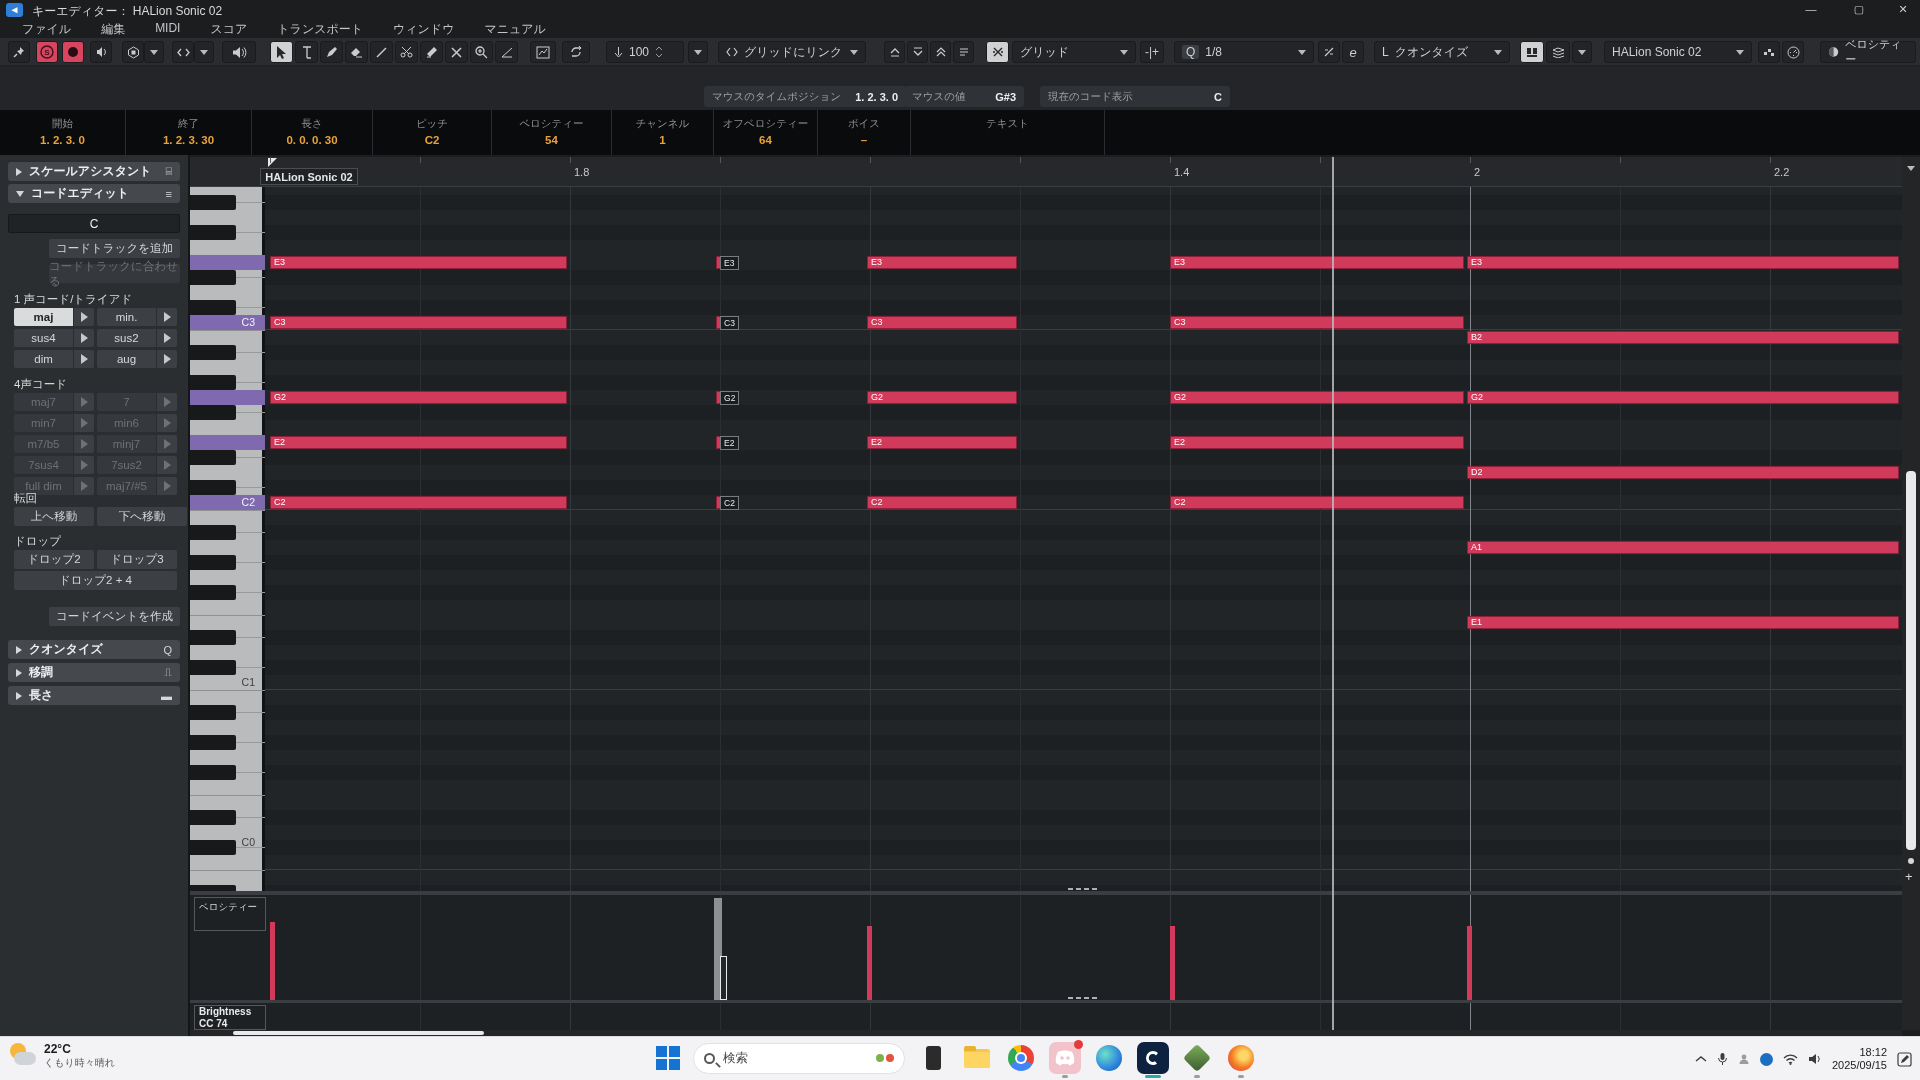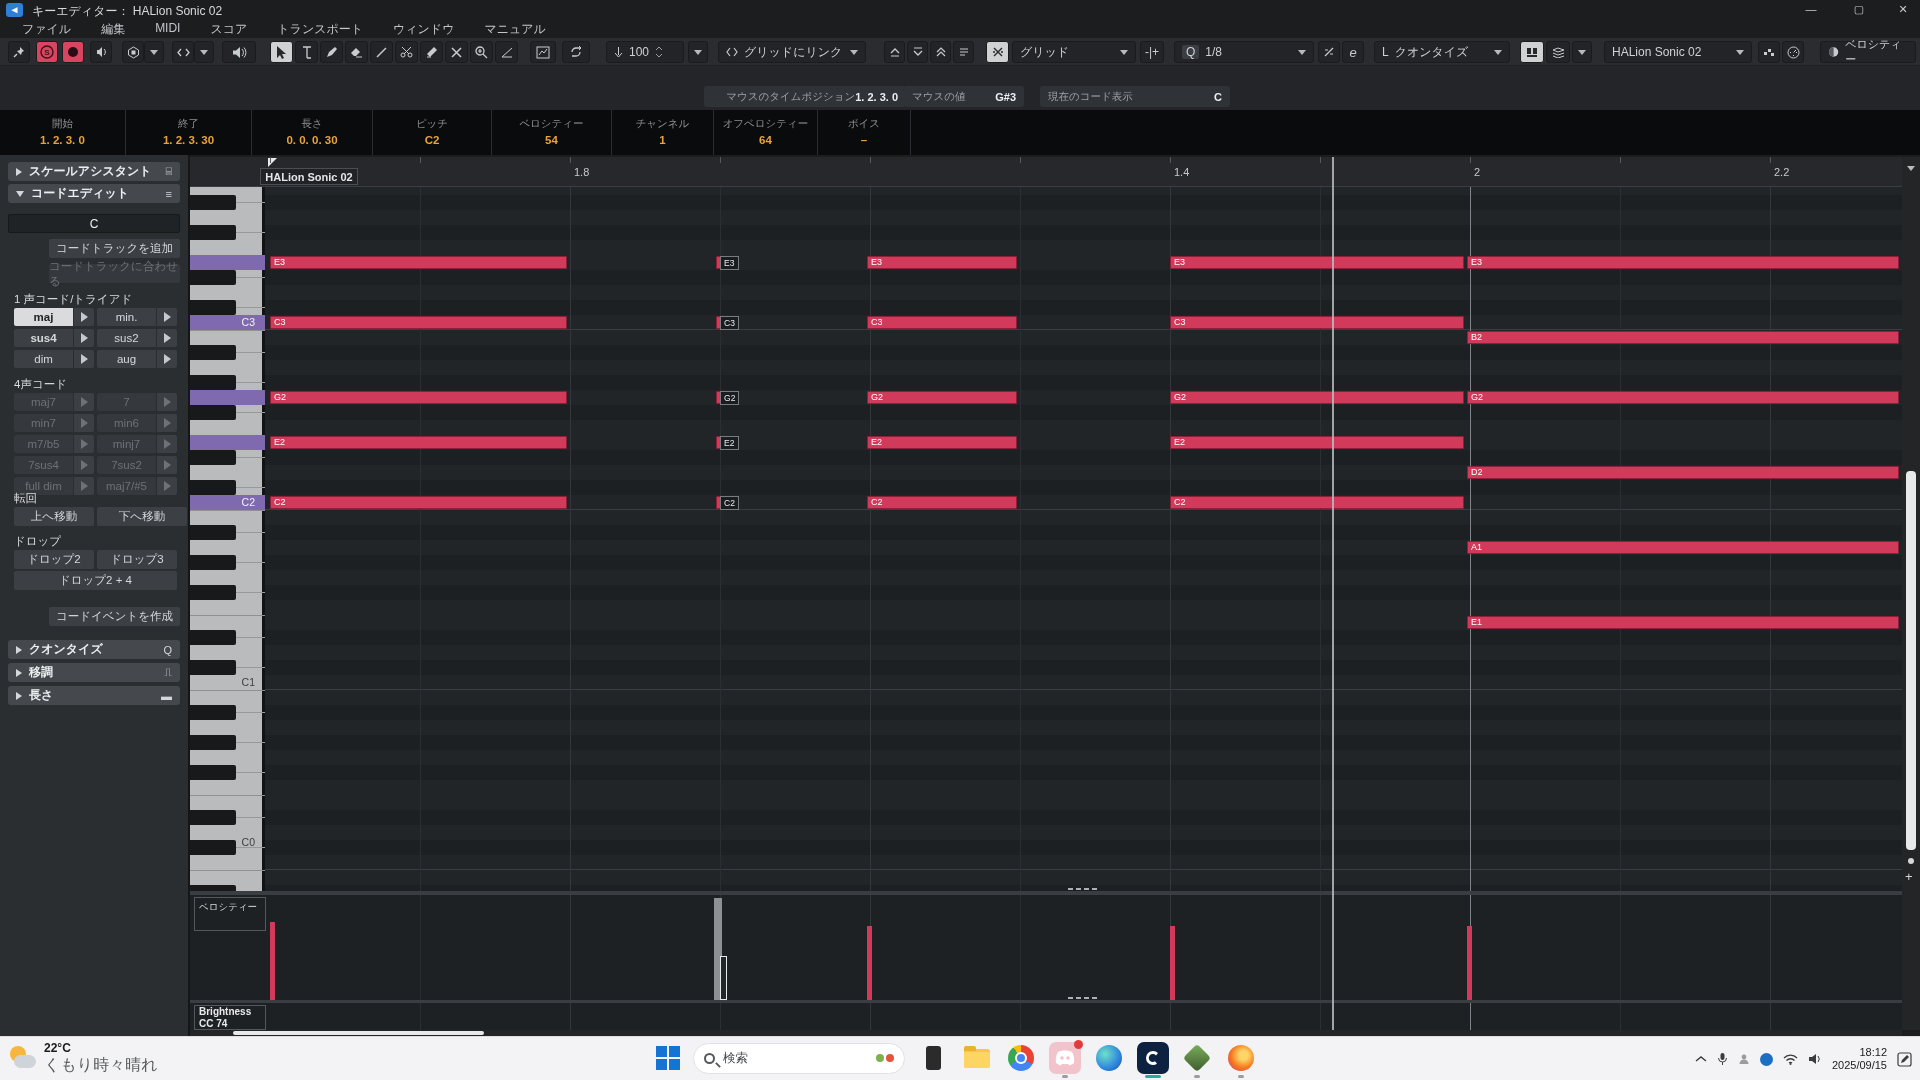--- a/index.html
+++ b/index.html
@@ -112,21 +112,21 @@
   #vzoomdot{position:absolute;left:6px;top:679px;width:6px;height:6px;border-radius:50%;background:#d4d6d8;}
   #vzoomplus{position:absolute;left:3px;top:690px;color:#d4d6d8;font-size:13px;}
 
   
   #taskbar{position:absolute;left:0;top:1036px;width:1920px;height:44px;background:#f3f3f5;border-top:1px solid #dddee0;color:#1b1b1b;}
   #weather{position:absolute;left:8px;top:4px;display:flex;gap:6px;align-items:center;}
   #wicon{position:relative;width:30px;height:30px;}
   #wsun{position:absolute;left:2px;top:2px;width:16px;height:16px;border-radius:50%;background:#f6b73c;}
   #wcloud{position:absolute;left:6px;top:11px;width:22px;height:13px;border-radius:8px;background:#cfd4da;}
   #wtemp{font-size:12px;font-weight:bold;}
-  #wdesc{font-size:16px;color:#5a5d60;}
+  #wdesc{font-size:10px;color:#5a5d60;}
   #centerbar{position:absolute;left:655px;top:5px;display:flex;align-items:center;gap:12px;}
   #startbtn{width:26px;height:26px;display:grid;grid-template-columns:11px 11px;grid-gap:2px;padding:1px;align-content:center;justify-content:center;}
   #startbtn i{width:11px;height:11px;background:#1573d4;display:block;}
   #searchpill{width:212px;height:31px;background:#fff;border:1px solid #dfe1e4;border-radius:16px;display:flex;align-items:center;gap:8px;padding:0 10px;font-size:12.5px;color:#45484b;}
   #mag{width:11px;height:11px;border:2px solid #55585b;border-radius:50%;position:relative;}
   #mag:after{content:"";position:absolute;left:9px;top:9px;width:6px;height:2px;background:#55585b;transform:rotate(45deg);}
   #searchart{margin-left:auto;display:flex;gap:2px;}
   #searchart i{width:8px;height:8px;border-radius:50%;display:block;}
   .tico{position:relative;width:32px;height:32px;display:flex;align-items:center;justify-content:center;}
   .rundot{position:absolute;left:13px;bottom:-4px;width:6px;height:3px;border-radius:2px;background:#9a9da0;}
@@ -391,21 +391,21 @@
 
 <div class="tgroup" style="left:1820px;top:41px;width:96px;position:absolute">
   <svg class="ic" width="12" height="12" viewBox="0 0 12 12">
       <circle cx="6" cy="6" r="5" fill="#c9cccf"></circle>
       <path d="M6 1a5 5 0 000 10z" fill="#55585c"></path>
     </svg>
   <span class="tlabel" style="font-size:11px">ベロシティー</span>
 </div>
 
 <div id="subbar">
-    <div class="sbox" style="left: 704px; width: 202px; justify-content: flex-end;">
+    <div class="sbox" style="left: 704px; width: 202px;">
       <div style="font-size: 10.5px;">マウスのタイムポジション</div>
       <div style="font-weight: bold; color: rgb(236, 238, 239);">1. 2. 3.  0</div>
     </div>
     <div class="sbox" style="left: 904px; width: 120px;">
       <div style="font-size: 10.5px;">マウスの値</div>
       <div style="font-weight: bold; color: rgb(236, 238, 239);">G#3</div>
     </div>
     <div class="sbox" style="left: 1040px; width: 190px;">
       <div style="font-size: 10.5px;">現在のコード表示</div>
       <div style="font-weight: bold; color: rgb(236, 238, 239);">C</div>
@@ -437,20 +437,24 @@
       <div class="ilabel">チャンネル</div>
       <div class="ivalue">1</div>
     </div>
     <div class="ifield" style="left: 714px; width: 104px;">
       <div class="ilabel">オフベロシティー</div>
       <div class="ivalue">64</div>
     </div>
     <div class="ifield" style="left: 818px; width: 93px;">
       <div class="ilabel">ボイス</div>
       <div class="ivalue">–</div>
+    </div>
+    <div class="ifield" style="left: 911px; width: 194px;">
+      <div class="ilabel">テキスト</div>
+      <div class="ivalue"></div>
     </div>
   </div>
 
 <div id="panel">
   <div class="phead" style="top:7px">
     <span class="tri-r"></span>
     <span>スケールアシスタント</span>
     <span class="hicon">⌸</span>
   </div>
   <div class="phead" style="top:29px">
@@ -464,21 +468,21 @@
   <div class="plabel" style="top:137px">1 声コード/トライアド</div>
   <div id="triadgrid">
       <div class="cgrid-btn sel" style="left: 14px; top: 153px; width: 59px;">maj</div>
       <div class="cgrid-arr" style="left: 73px; top: 153px;">
         <div class="tri-r2"></div>
       </div>
       <div class="cgrid-btn" style="left: 97px; top: 153px; width: 59px;">min.</div>
       <div class="cgrid-arr" style="left: 156px; top: 153px;">
         <div class="tri-r2"></div>
       </div>
-      <div class="cgrid-btn" style="left: 14px; top: 174px; width: 59px; font-weight: bold;">sus4</div>
+      <div class="cgrid-btn" style="left: 14px; top: 174px; width: 59px;">sus4</div>
       <div class="cgrid-arr" style="left: 73px; top: 174px;">
         <div class="tri-r2"></div>
       </div>
       <div class="cgrid-btn" style="left: 97px; top: 174px; width: 59px;">sus2</div>
       <div class="cgrid-arr" style="left: 156px; top: 174px;">
         <div class="tri-r2"></div>
       </div>
       <div class="cgrid-btn" style="left: 14px; top: 195px; width: 59px;">dim</div>
       <div class="cgrid-arr" style="left: 73px; top: 195px;">
         <div class="tri-r2"></div>

